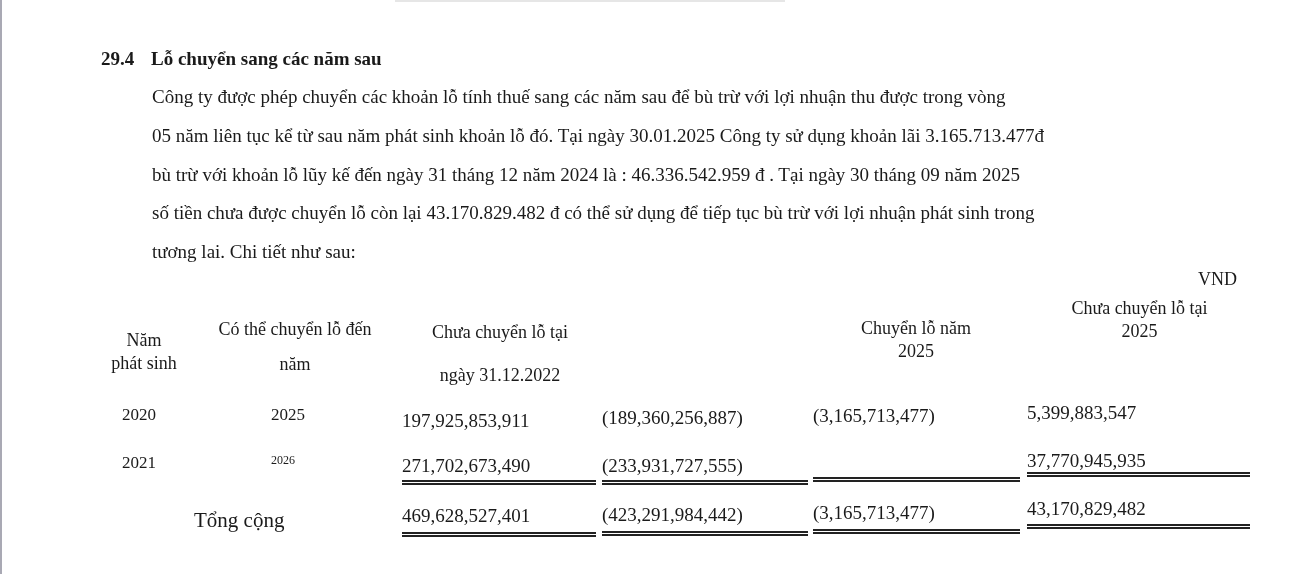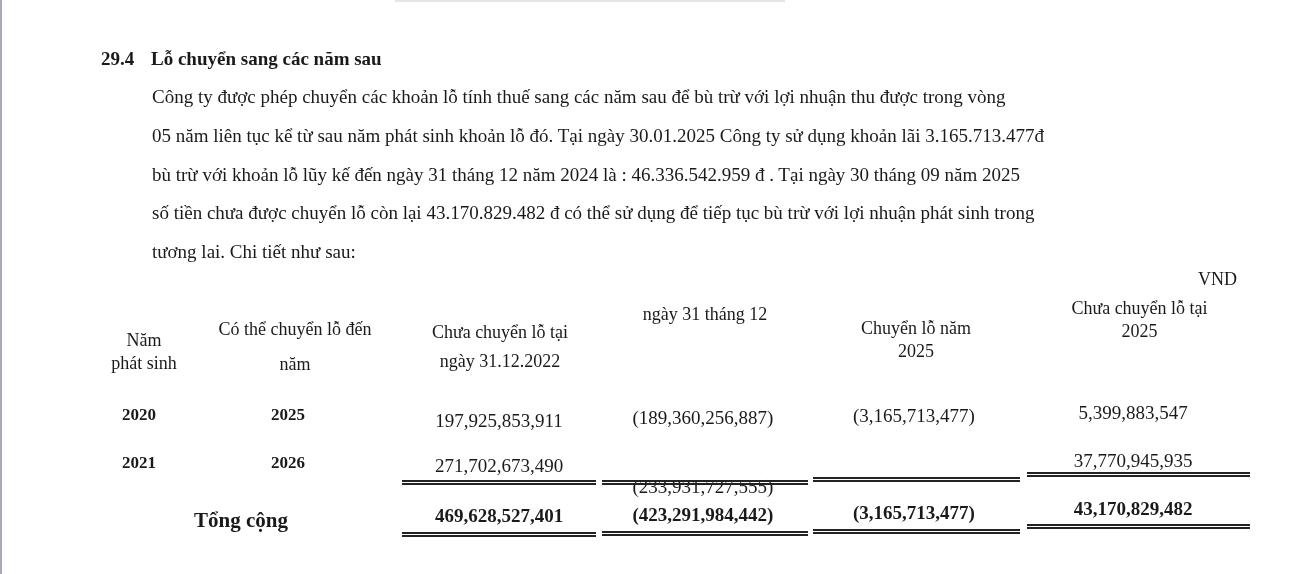--- a/index.html
+++ b/index.html
@@ -10,22 +10,22 @@
     color: #1a1a1a;
   }
   .left-edge { position: absolute; left: 0; top: 0; width: 2px; height: 574px; background: #a9a9b4; }
   .top-residue { position: absolute; left: 395px; top: 0; width: 390px; height: 2px; background: #e6e6e6; }
   .section-title { position: absolute; left: 101px; top: 48px; font-size: 19px; font-weight: bold; white-space: nowrap; }
   .section-title .num { display: inline-block; width: 50px; }
   .para { position: absolute; left: 152px; font-size: 19px; white-space: nowrap; margin-top: 9px; }
   .unit { position: absolute; left: 1197px; top: 269px; width: 40px; text-align: right; font-size: 18px; }
   .th { position: absolute; font-size: 18px; text-align: center; line-height: 23px; }
   .cell { position: absolute; font-size: 19px; white-space: nowrap; }
-  .bold { font-weight: bold; }
-  .r { text-align: center; }
+  .bold { font-weight: normal; }
+  .r { text-align: left; }
   .dbl { position: absolute; height: 5px; border-top: 2px solid #222; border-bottom: 2px solid #222; box-sizing: content-box; height: 1px; }
 </style>
 </head>
 <body>
 
 <div class="left-edge"></div>
 <div class="top-residue"></div>
 
 <div class="section-title">
   <span class="num">29.4</span><span>Lỗ chuyển sang các năm sau</span>
@@ -42,45 +42,44 @@
 <div class="th" style="left:98px;top:329px;width:92px">
   <div>Năm</div>
     <div>phát sinh</div>
 </div>
 <div class="th" style="left:190px;top:318px;width:210px">
   <div>Có thể chuyển lỗ đến</div>
     <div style="margin-top:12px">năm</div>
 </div>
 <div class="th" style="left:402px;top:321px;width:196px">
   <div>Chưa chuyển lỗ tại</div>
-    <div style="margin-top:6px">ngày 31.12.2022</div>
+    <div style="margin-top:20px">ngày 31.12.2022</div>
 </div>
 <div class="th" style="left:602px;top:303px;width:206px">
-    <div>ngày 31 tháng 12</div>
 </div>
 <div class="th" style="left:813px;top:317px;width:206px">
   <div>Chuyển lỗ năm</div>
     <div>2025</div>
 </div>
 <div class="th" style="left:1027px;top:297px;width:225px">
   <div>Chưa chuyển lỗ tại</div>
     <div>2025</div>
 </div>
 
 <div class="cell bold" style="left:122px;top:405px;font-size:17px">2020</div>
 <div class="cell bold" style="left:271px;top:405px;font-size:17px">2025</div>
 <div class="cell r" style="left:402px;top:410px;width:194px">197,925,853,911</div>
 <div class="cell r" style="left:602px;top:407px;width:202px">(189,360,256,887)</div>
 <div class="cell r" style="left:813px;top:405px;width:202px">(3,165,713,477)</div>
 <div class="cell r" style="left:1027px;top:402px;width:212px">5,399,883,547</div>
 
 <div class="cell bold" style="left:122px;top:453px;font-size:17px">2021</div>
-<div class="cell bold" style="left:271px;top:453px;font-size:17px">2026</div>
+<div class="cell bold" style="left:271px;top:453px;font-size:12px">2026</div>
 <div class="cell r" style="left:402px;top:455px;width:194px">271,702,673,490</div>
-<div class="cell r" style="left:602px;top:476px;width:202px">(233,931,727,555)</div>
+<div class="cell r" style="left:602px;top:455px;width:202px">(233,931,727,555)</div>
 <div class="cell r" style="left:813px;top:455px;width:202px"></div>
 <div class="cell r" style="left:1027px;top:450px;width:212px">37,770,945,935</div>
 
 <div class="dbl" style="left:402px;top:480px;width:194px"></div>
 <div class="dbl" style="left:602px;top:480px;width:206px"></div>
 <div class="dbl" style="left:813px;top:477px;width:207px"></div>
 <div class="dbl" style="left:1027px;top:472px;width:223px"></div>
 
 <div class="cell bold" style="left:194px;top:508px;font-size:21px">Tổng cộng</div>
 <div class="cell bold r" style="left:402px;top:505px;width:194px">469,628,527,401</div>

